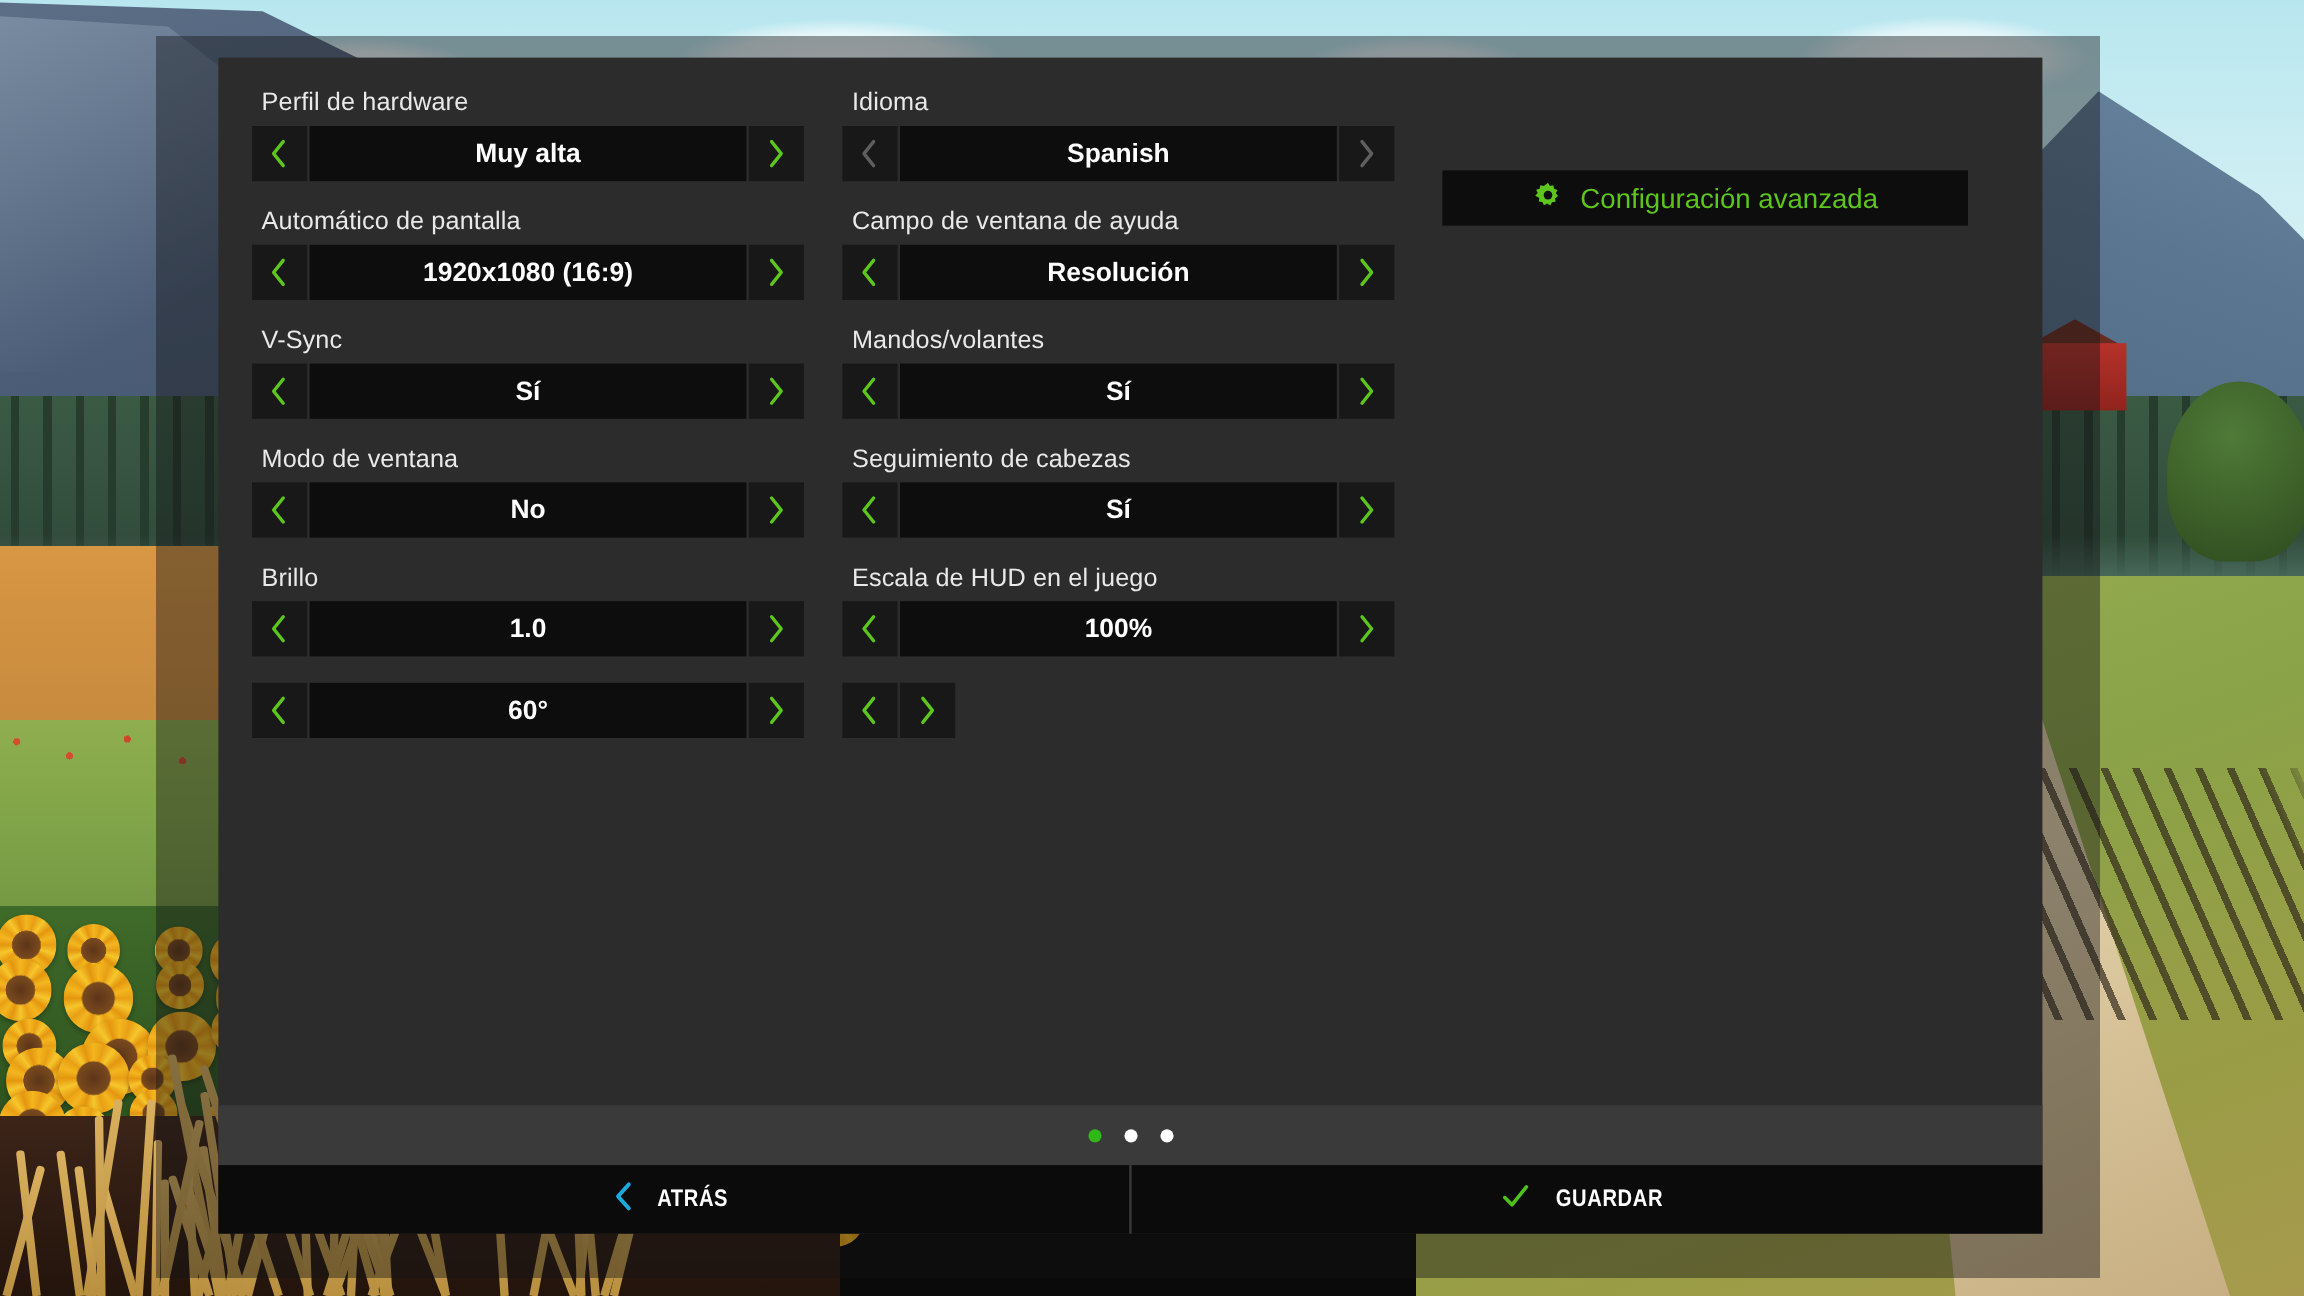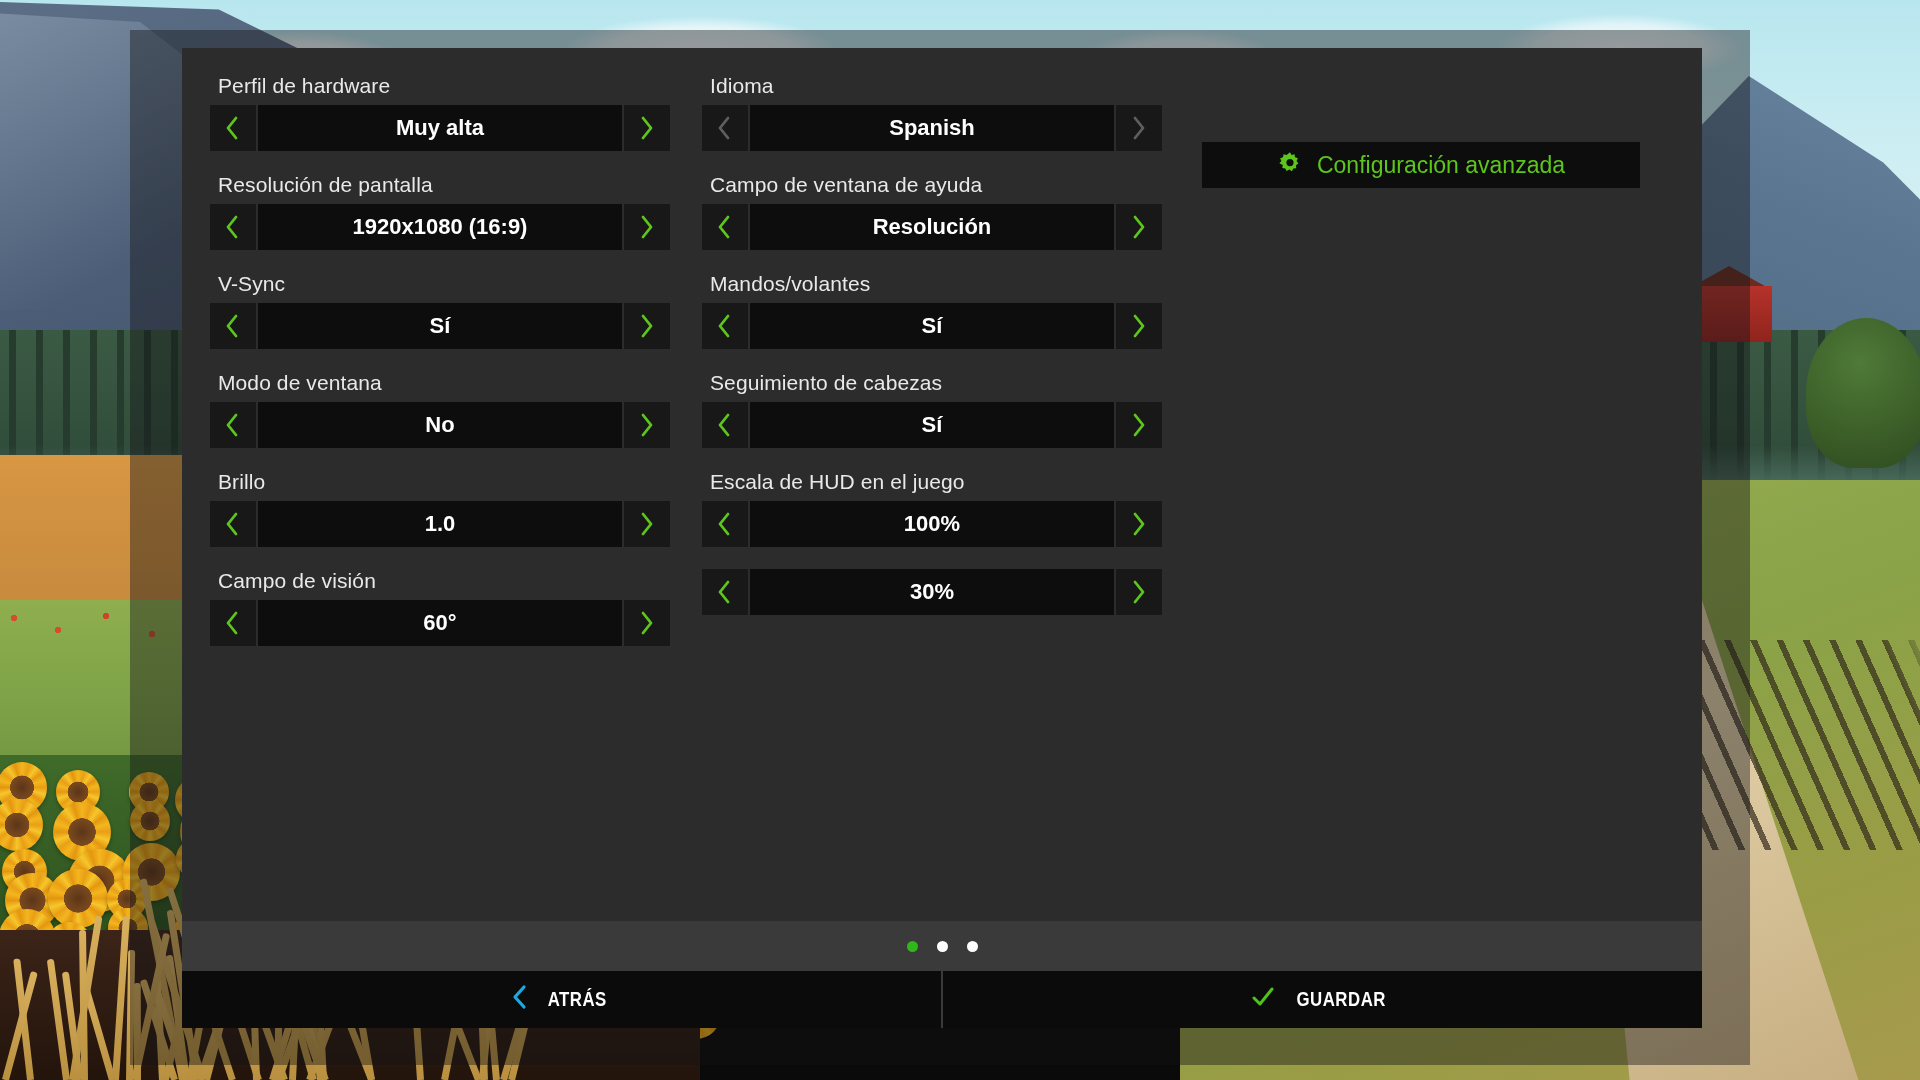--- a/index.html
+++ b/index.html
@@ -606,21 +606,21 @@
                 <div class="arrow-box">
                   <span>
                     <svg width="26" height="30" viewBox="0 0 26 30">
                       <polyline points="9,5 17,15 9,25" fill="none" stroke="#5dc61c" stroke-width="2.8" stroke-linecap="round" stroke-linejoin="round"></polyline>
                     </svg>
                   </span>
                 </div>
               </div>
             </div>
             <div class="setting">
-              <div class="setting-label">Resolución de pantalla</div>
+              <div class="setting-label">Automático de pantalla</div>
               <div class="setting-row">
                 <div class="arrow-box">
                   <span>
                     <svg width="26" height="30" viewBox="0 0 26 30">
                       <polyline points="16,5 8,15 16,25" fill="none" stroke="#5dc61c" stroke-width="2.8" stroke-linecap="round" stroke-linejoin="round"></polyline>
                     </svg>
                   </span>
                 </div>
                 <div class="value-box">1920x1080 (16:9)</div>
                 <div class="arrow-box">
@@ -686,21 +686,20 @@
                 <div class="arrow-box">
                   <span>
                     <svg width="26" height="30" viewBox="0 0 26 30">
                       <polyline points="9,5 17,15 9,25" fill="none" stroke="#5dc61c" stroke-width="2.8" stroke-linecap="round" stroke-linejoin="round"></polyline>
                     </svg>
                   </span>
                 </div>
               </div>
             </div>
             <div class="setting">
-              <div class="setting-label">Campo de visión</div>
               <div class="setting-row">
                 <div class="arrow-box">
                   <span>
                     <svg width="26" height="30" viewBox="0 0 26 30">
                       <polyline points="16,5 8,15 16,25" fill="none" stroke="#5dc61c" stroke-width="2.8" stroke-linecap="round" stroke-linejoin="round"></polyline>
                     </svg>
                   </span>
                 </div>
                 <div class="value-box">60°</div>
                 <div class="arrow-box">
@@ -816,21 +815,20 @@
             </div>
             <div class="setting">
               <div class="setting-row">
                 <div class="arrow-box">
                   <span>
                     <svg width="26" height="30" viewBox="0 0 26 30">
                       <polyline points="16,5 8,15 16,25" fill="none" stroke="#5dc61c" stroke-width="2.8" stroke-linecap="round" stroke-linejoin="round"></polyline>
                     </svg>
                   </span>
                 </div>
-                <div class="value-box">30%</div>
                 <div class="arrow-box">
                   <span>
                     <svg width="26" height="30" viewBox="0 0 26 30">
                       <polyline points="9,5 17,15 9,25" fill="none" stroke="#5dc61c" stroke-width="2.8" stroke-linecap="round" stroke-linejoin="round"></polyline>
                     </svg>
                   </span>
                 </div>
               </div>
             </div>
           </div>

